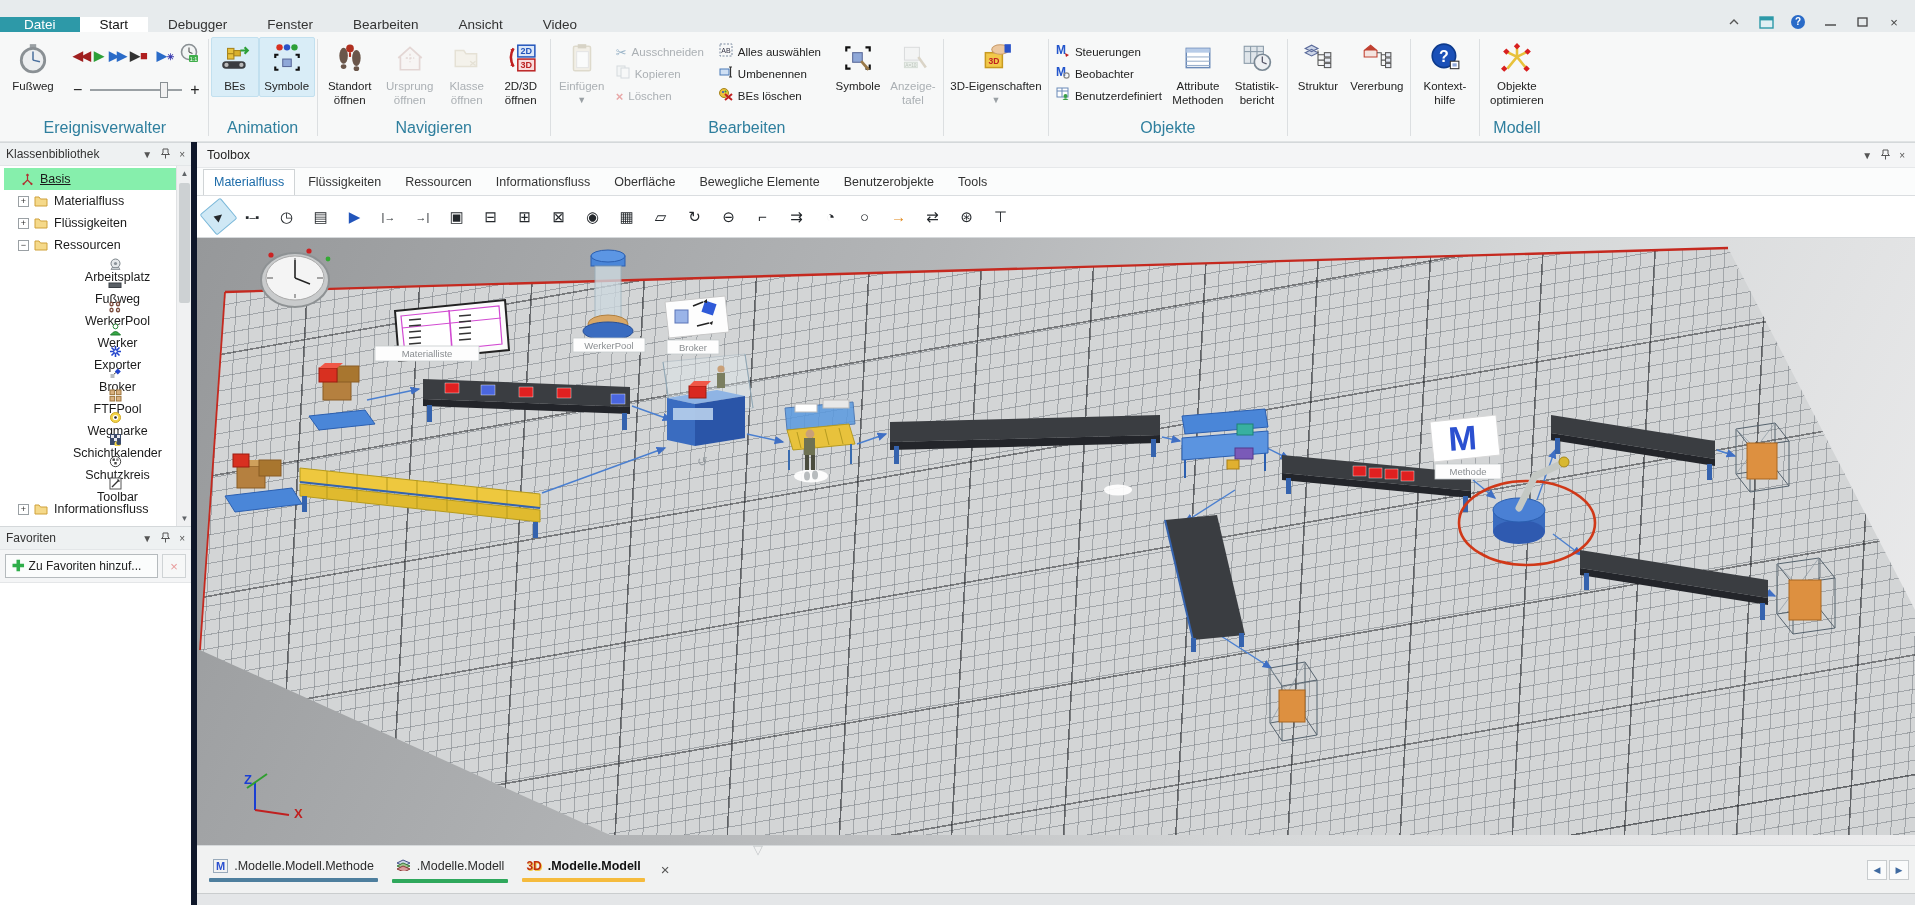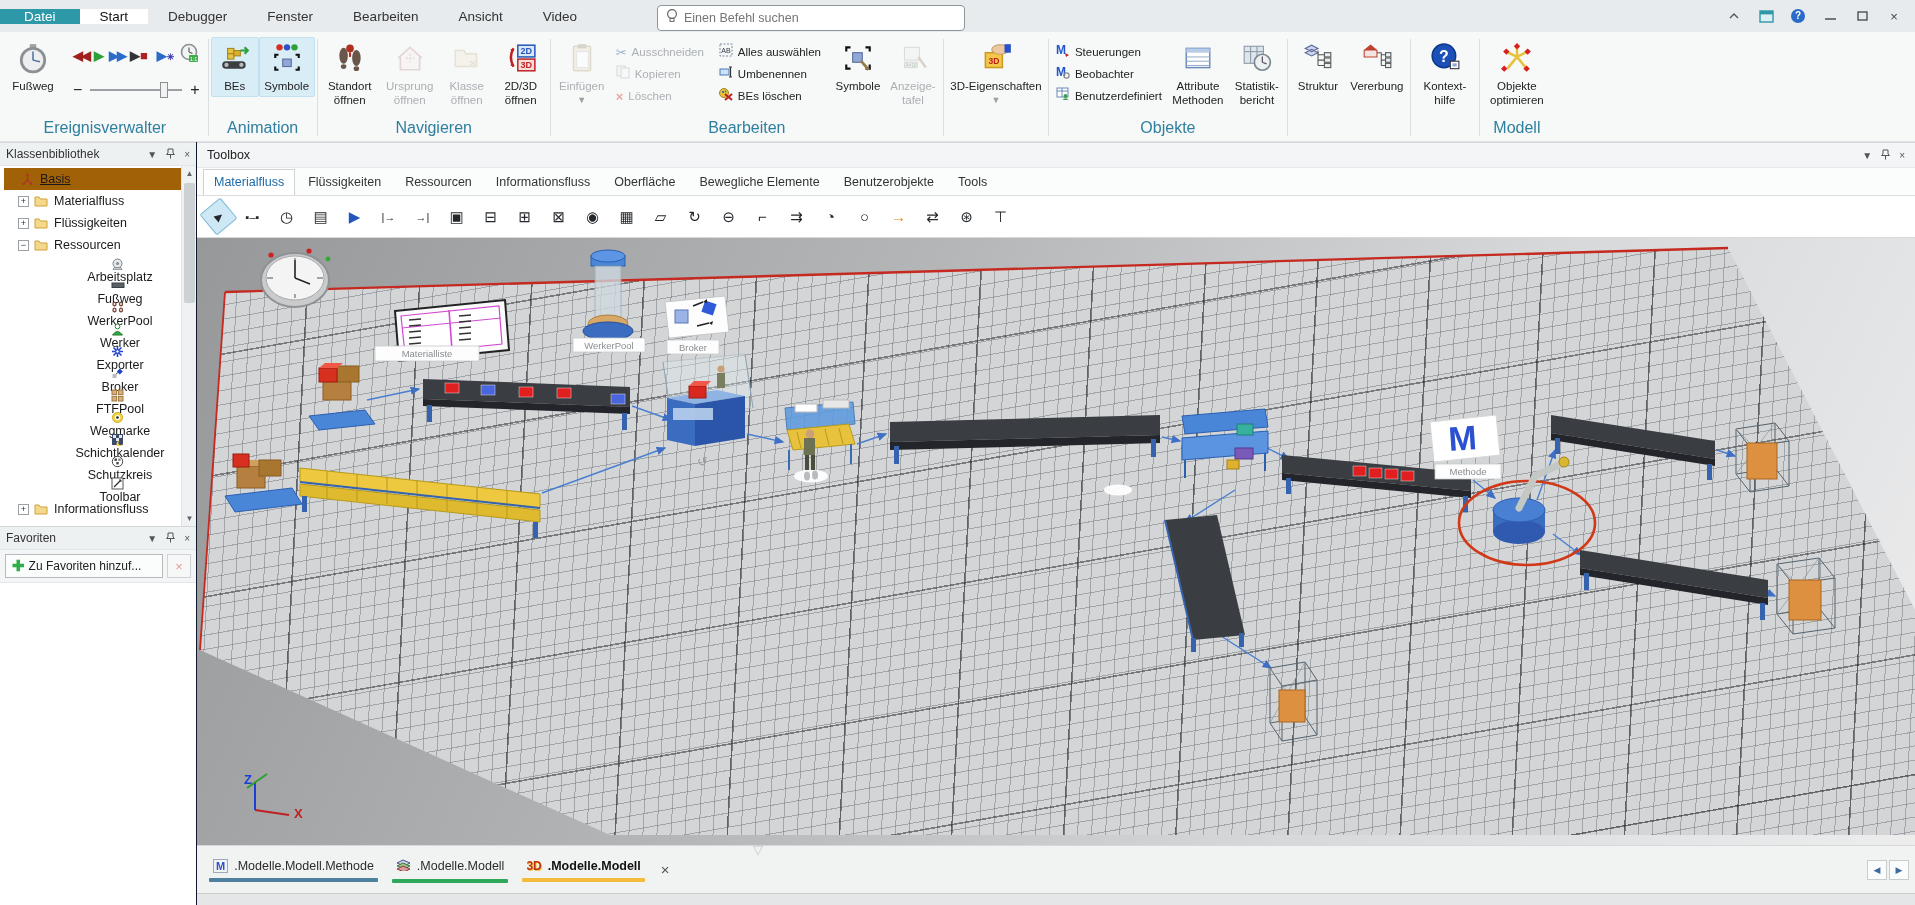--- a/index.html
+++ b/index.html
@@ -1,21 +1,21 @@
 <!DOCTYPE html>
 <html><head>
 <meta charset="utf-8">
 <style>
   * { margin:0; padding:0; box-sizing:border-box; }
   html,body { width:1915px; height:905px; overflow:hidden;
     font-family:"Liberation Sans", sans-serif; background:#e9edee; }
   .app { position:relative; width:1915px; height:905px; background:#f7f8f8; }
 
   
-  .tabbar { display:flex; align-items:center; height:32px; background:#e7ebed; }
+  .tabbar { display:flex; align-items:flex-end; height:32px; background:#e7ebed; }
   .ttab { padding:0 20px; display:flex; align-items:center; font-size:13.5px; color:#333; cursor:default; }
   .ttab.datei { background:#2d99a8; color:#fff; padding:0 24px; }
   .ttab.active { background:#fff; color:#111; }
   .searchbox { margin-left:60px; margin-top:3px; width:308px; height:26px; background:#fff;
     border:1px solid #8f9699; border-radius:4px; display:flex; align-items:center; padding:0 8px; gap:6px; }
   .searchbox input { border:none; outline:none; flex:1; font-size:12.5px; color:#222;
     font-family:"Liberation Sans", sans-serif; background:transparent; }
   .winctl { margin-left:auto; display:flex; align-items:center; gap:10px; padding:0 10px; }
   .wbtn { width:22px; height:20px; display:flex; align-items:center; justify-content:center; color:#444; font-size:13px; }
 
@@ -39,29 +39,29 @@
   .pbrow { display:flex; align-items:center; gap:5px; height:36px; padding:2px 6px; }
   .pb { font-size:13px; font-weight:bold; letter-spacing:-2px; }
   .sliderrow { display:flex; align-items:center; gap:8px; padding:8px 6px 0; }
   .sl-sign { font-size:16px; color:#222; }
   .sl-track { position:relative; width:92px; height:2px; background:#9aa0a4; }
   .sl-thumb { position:absolute; top:-7px; left:70px; width:8px; height:16px; background:#f2f2f2; border:1px solid #8a9094; }
   .dropcaret { color:#9aa0a4; font-size:9px; margin-top:1px; }
 
   
   .mainwrap { display:flex; height:763px; }
-  .leftcol { width:197px; display:flex; flex-direction:column; border-right:1px solid #0f172a; background:#fff; }
+  .leftcol { width:197px; display:flex; flex-direction:column; border-right:6px solid #0f172a; background:#fff; }
   .panelhdr { height:24px; background:#eef1f2; border-top:1px solid #d4d8da; border-bottom:1px solid #e3e6e8;
     display:flex; align-items:center; padding:0 6px; font-size:12px; color:#333; }
   .panelhdr .sp { flex:1; }
   .phic { color:#555; font-size:10px; margin-left:9px; }
   .treewrap { position:relative; height:360px; overflow:hidden; background:#fff; }
   .tree { padding:2px 0 0 4px; }
   .trow { display:flex; align-items:center; height:22px; font-size:12.5px; color:#1a1a1a; white-space:nowrap; }
-  .trow.selhint { background:#a16207;text-decoration:underline; }
+  .trow.selhint { background:#86efac;text-decoration:underline; }
   .d1 { padding-left:14px; } .d2 { padding-left:40px;flex-direction:column; }
   .exp { width:11px; height:11px; border:1px solid #9aa0a4; background:#fff; font-size:9px; line-height:9px;
     text-align:center; color:#333; margin-right:4px; flex:none; }
   .noexp { width:15px; flex:none; }
   .tico { width:16px; height:14px; margin-right:5px; flex:none; display:flex; align-items:center; justify-content:center; }
   .vsb { position:absolute; right:0; top:0; width:15px; height:100%; background:#f0f1f2; border-left:1px solid #e0e2e4; }
   .vsb .ar { position:absolute; left:0; width:15px; height:15px; color:#606468; font-size:8px; text-align:center; line-height:15px; }
   .vsb .thumb { position:absolute; left:2px; top:17px; width:11px; height:120px; background:#cdd1d3; border-radius:2px; }
   .favpanel { flex:1; display:flex; flex-direction:column; background:#fff; }
   .favrow { display:flex; align-items:center; gap:4px; background:#f4f5f6; padding:4px 5px; border-bottom:1px solid #e4e6e8; }
@@ -124,29 +124,20 @@
 <div class="app">
 
   <div class="tabbar">
     <div class="ttab datei">Datei</div>
     <div class="ttab active">Start</div>
     <div class="ttab">Debugger</div>
     <div class="ttab">Fenster</div>
     <div class="ttab">Bearbeiten</div>
     <div class="ttab">Ansicht</div>
     <div class="ttab">Video</div>
-    <div class="searchbox">
-      <span>
-        <svg width="12" height="15" viewBox="0 0 12 15">
-            <circle cx="6" cy="6" r="4.4" fill="none" stroke="#666" stroke-width="1.2"></circle>
-            <rect x="4" y="10.4" width="4" height="3" fill="none" stroke="#666" stroke-width="1"></rect>
-          </svg>
-      </span>
-      <input type="text" placeholder="Einen Befehl suchen" style="">
-    </div>
     <div class="winctl">
       <span class="wbtn">
         <svg width="10" height="6" viewBox="0 0 10 6">
             <polyline points="1,5 5,1 9,5" fill="none" stroke="#555" stroke-width="1.4"></polyline>
           </svg>
       </span>
       <span class="wbtn">
         <svg width="15" height="13" viewBox="0 0 15 13">
             <rect x="1" y="1" width="13" height="11" fill="#dff0f4" stroke="#2d99a8" stroke-width="1.4"></rect>
             <rect x="1" y="1" width="13" height="3.4" fill="#2d99a8"></rect>

